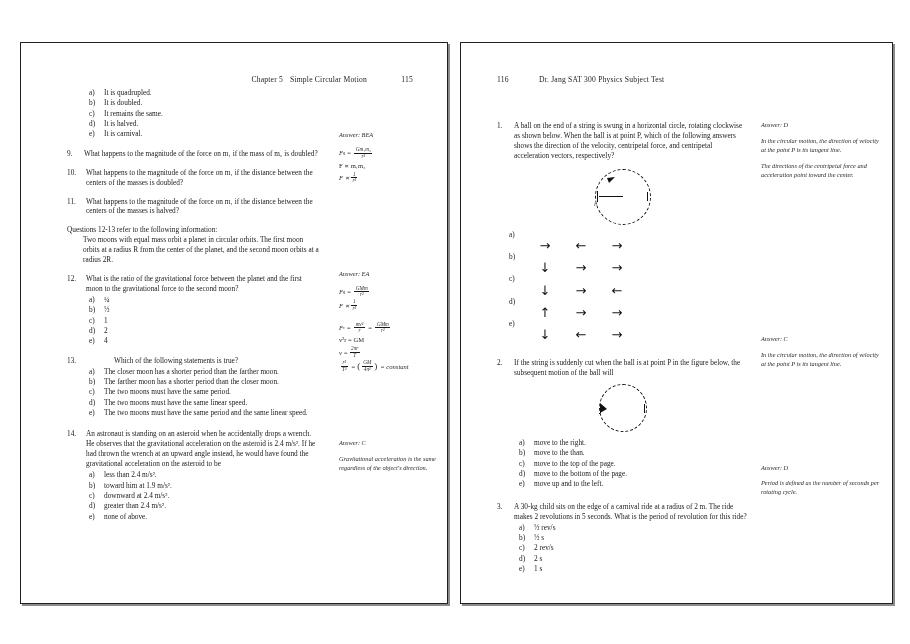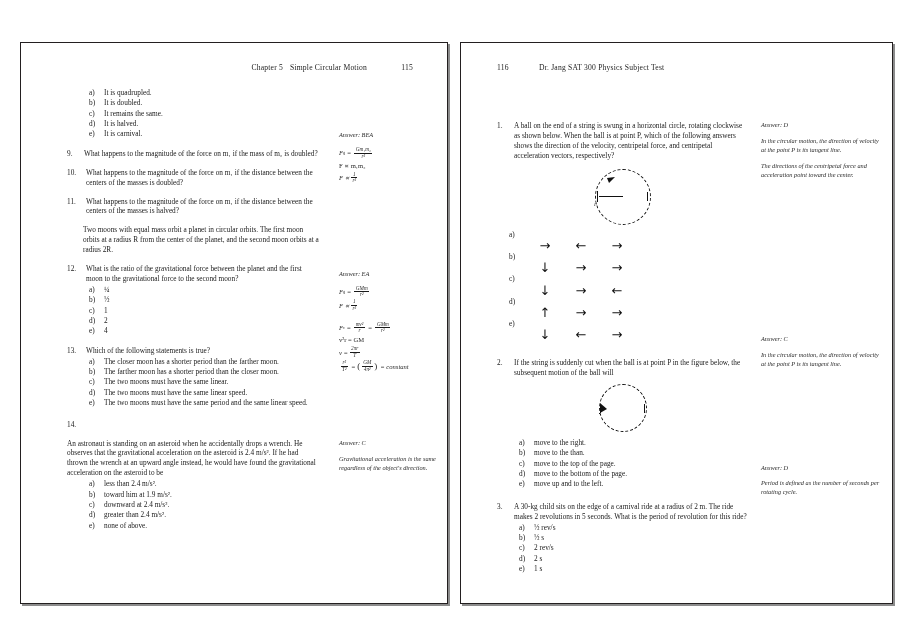--- a/index.html
+++ b/index.html
@@ -25,21 +25,21 @@
     box-shadow: 2px 2px 0 0 #8c8c8c;
   }
   #page-left  { left: 20px;  width: 428px; }
   #page-right { left: 460px; width: 433px; }
 
   .page-inner { position: relative; width: 100%; height: 100%; }
 
   
   .runhead {
     position: absolute;
-    top: 20px;
+    top: 32px;
     font-size: 7.6px;
     letter-spacing: .2px;
     white-space: nowrap;
     color: #1c1c1c;
   }
   .runhead .sep { display: inline-block; width: 7px; }
   .runhead .pg  { display: inline-block; }
   #rh-left  { left: 0; right: 34px; text-align: right; }
   #rh-left .pg { width: 46px; text-align: right; }
   #rh-right { left: 36px; }
@@ -155,20 +155,21 @@
         <div class="q">
           <span class="q-num wide">10.</span>
           <span class="q-body">What happens to the magnitude of the force on m₁ if the distance between the centers of the masses is doubled?</span>
         </div>
 
         <div class="q">
           <span class="q-num wide">11.</span>
           <span class="q-body">What happens to the magnitude of the force on m₁ if the distance between the centers of the masses is halved?</span>
         </div>
 
+        <div class="para" style="margin-bottom:0;">Questions 12-13 refer to the following information:</div>
         <div class="para para-ind" style="margin-bottom:9px;">Two moons with equal mass orbit a planet in circular orbits. The first moon orbits at a radius R from the center of the planet, and the second moon orbits at a radius 2R.</div>
 
         <div class="q" style="margin-bottom:1px;">
           <span class="q-num wide">12.</span>
           <span class="q-body">What is the ratio of the gravitational force between the planet and the first moon to the gravitational force to the second moon?</span>
         </div>
         <div class="choices" style="margin-bottom:9px;">
           <div class="choice">
             <span class="lt">a)</span>
             <span class="tx">¼</span>
@@ -184,48 +185,48 @@
           <div class="choice">
             <span class="lt">d)</span>
             <span class="tx">2</span>
           </div>
           <div class="choice">
             <span class="lt">e)</span>
             <span class="tx">4</span>
           </div>
         </div>
 
-        <div class="q" style="margin-bottom:1px;">
+        <div class="q" style="margin-bottom:1px;gap:28px;">
           <span class="q-num wide">13.</span>
           <span class="q-body">Which of the following statements is true?</span>
         </div>
         <div class="choices" style="margin-bottom:11px;">
           <div class="choice">
             <span class="lt">a)</span>
             <span class="tx">The closer moon has a shorter period than the farther moon.</span>
           </div>
           <div class="choice">
             <span class="lt">b)</span>
             <span class="tx">The farther moon has a shorter period than the closer moon.</span>
           </div>
           <div class="choice">
             <span class="lt">c)</span>
-            <span class="tx">The two moons must have the same linear.</span>
+            <span class="tx">The two moons must have the same period.</span>
           </div>
           <div class="choice">
             <span class="lt">d)</span>
             <span class="tx">The two moons must have the same linear speed.</span>
           </div>
           <div class="choice">
             <span class="lt">e)</span>
             <span class="tx">The two moons must have the same period and the same linear speed.</span>
           </div>
         </div>
 
-        <div class="q" style="margin-bottom:1px;flex-direction:column;">
+        <div class="q" style="margin-bottom:1px;">
           <span class="q-num wide">14.</span>
           <span class="q-body">An astronaut is standing on an asteroid when he accidentally drops a wrench. He observes that the gravitational acceleration on the asteroid is 2.4 m/s². If he had thrown the wrench at an upward angle instead, he would have found the gravitational acceleration on the asteroid to be</span>
         </div>
         <div class="choices">
           <div class="choice">
             <span class="lt">a)</span>
             <span class="tx">less than 2.4 m/s².</span>
           </div>
           <div class="choice">
             <span class="lt">b)</span>

